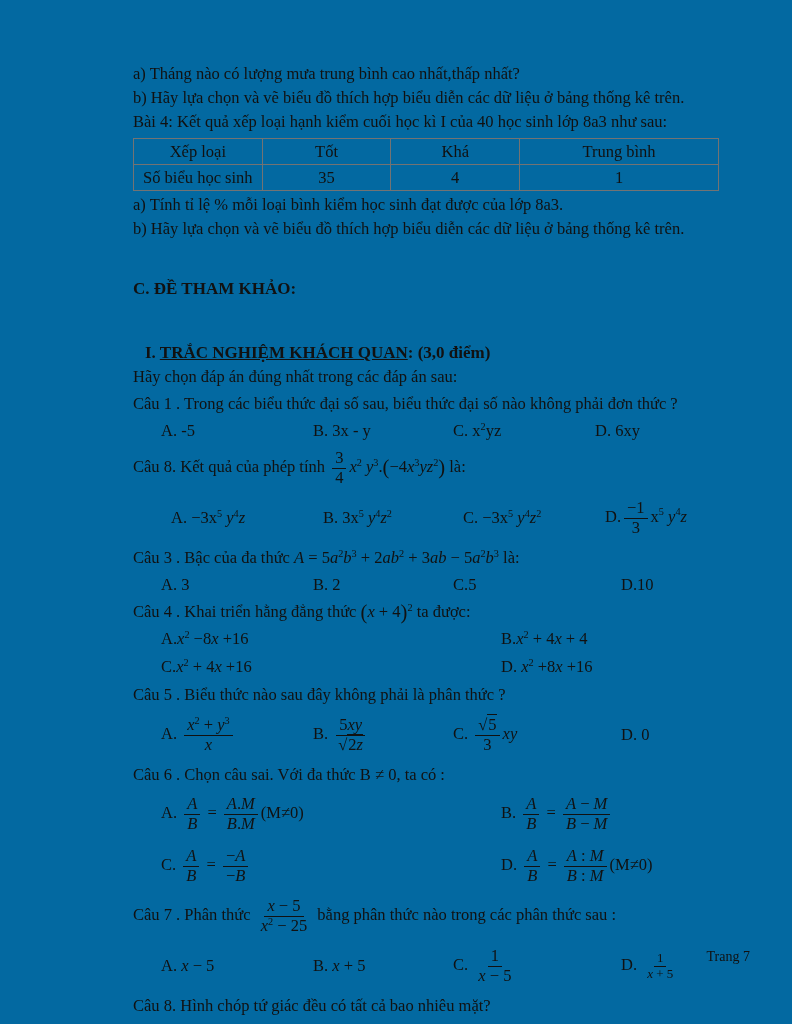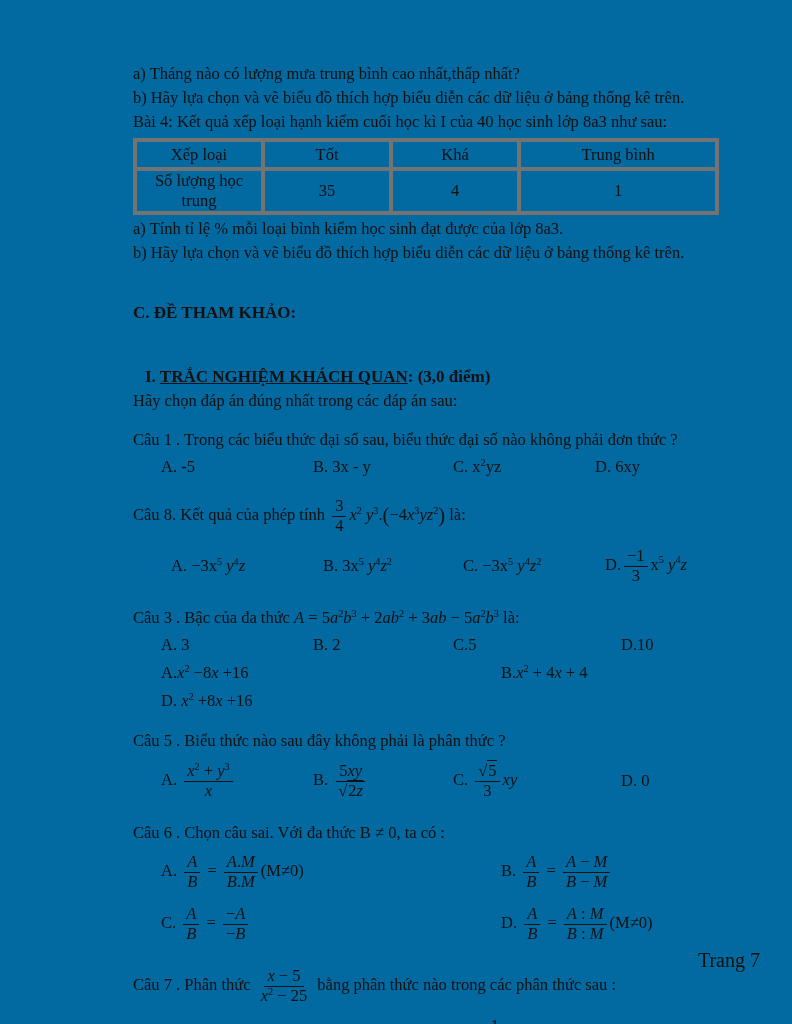--- a/index.html
+++ b/index.html
@@ -14,44 +14,44 @@
   b, .b { font-weight:normal; }
   .mi { font-style:italic; }
   sup { font-size:0.62em; line-height:0; vertical-align:super; }
   .utitle { text-decoration:underline; }
   .heading { font-weight:bold; font-size:17px; line-height:24px; }
   .mt-sec { margin-top:36px; }
   .mt-sec2 { margin-top:40px;margin-left:12px; }
 
   table.stats { border-collapse:collapse; width:100%; margin:4px 0 2px 0; }
   table.stats td {
-    border:4px solid #737373; text-align:center; height:25px;
+    border:1px solid #737373; text-align:center; height:25px;
     padding:0 4px; font-size:16.5px;
   }
   .col1{width:22%;} .col2{width:22%;} .col3{width:22%;} .col4{width:34%;}
 
   .frac { display:inline-flex; flex-direction:column; align-items:center;
           vertical-align:middle; text-align:center; line-height:1.12;
           margin:0 3px; }
   .frac .num { display:block; border-bottom:1px solid #111; padding:0 3px; }
   .frac .den { display:block; padding:0 3px; }
   .fsmall { font-size:13px; }
   .rad { border-top:1px solid #111; padding-left:1px; }
   .paren { font-size:1.25em; vertical-align:-0.08em; }
 
-  .qline { line-height:24px; margin-top:15px; }
+  .qline { line-height:24px; margin-top:3px; }
   .qtall { display:flex; align-items:center; min-height:44px; }
   .row4 { display:grid; grid-template-columns:152px 140px 142px auto;
           padding-left:28px; align-items:center; margin:3px 0; line-height:24px; }
   .row4w { display:grid; grid-template-columns:152px 140px 168px auto;
           padding-left:28px; align-items:center; margin:3px 0; line-height:24px; }
   .row2 { display:grid; grid-template-columns:340px auto; padding-left:28px;
           align-items:center; margin:2px 0; line-height:26px; }
   .rowfr { min-height:50px; }
-  .footer { position:absolute; right:60px; top:949px; font-size:20px; }
+  .footer { position:absolute; right:70px; top:949px; font-size:14px; }
 </style>
 </head>
 <body>
 
 <div class="page">
   <div class="content">
 
     <div class="line">a) Tháng nào có lượng mưa trung bình cao nhất,thấp nhất?</div>
     <div class="line">b) Hãy lựa chọn và vẽ biểu đồ thích hợp biểu diễn các dữ liệu ở bảng thống kê trên.</div>
 
@@ -59,21 +59,21 @@
 
     <table class="stats">
       <tbody>
           <tr>
         <td class="col1">Xếp loại</td>
         <td class="col2">Tốt</td>
         <td class="col3">Khá</td>
         <td class="col4">Trung bình</td>
       </tr>
       <tr>
-        <td>Số lượng học trung</td>
+        <td>Số biểu học sinh</td>
         <td>35</td>
         <td>4</td>
         <td>1</td>
       </tr>
     </tbody>
       </table>
 
     <div class="line">a) Tính tỉ lệ % mỗi loại bình kiểm học sinh đạt được của lớp 8a3.</div>
     <div class="line">b) Hãy lựa chọn và vẽ biểu đồ thích hợp biểu diễn các dữ liệu ở bảng thống kê trên.</div>
 
@@ -107,25 +107,27 @@
     </div>
 
     <div class="qline"><b>Câu 3 .</b><span> Bậc của đa thức <span class="mi">A</span> = 5<span class="mi">a</span><sup>2</sup><span class="mi">b</span><sup>3</sup> + 2<span class="mi">ab</span><sup>2</sup> + 3<span class="mi">ab</span> − 5<span class="mi">a</span><sup>2</sup><span class="mi">b</span><sup>3</sup> là:</span></div>
     <div class="row4w">
       <span><b>A.</b> 3</span>
       <span><b>B. 2</b></span>
       <span><b>C.</b>5</span>
       <span><b>D.</b>10</span>
     </div>
 
+    <div class="qline"><b>Câu 4 .</b><span> Khai triển hằng đẳng thức <span class="paren">(</span><span class="mi">x</span> + 4<span class="paren">)</span><sup>2</sup> ta được:</span></div>
     <div class="row2">
       <span><b>A.</b><span class="mi">x</span><sup>2</sup> −8<span class="mi">x</span> +16</span>
       <span><b>B.</b><span class="mi">x</span><sup>2</sup> + 4<span class="mi">x</span> + 4</span>
     </div>
     <div class="row2">
+      <span><b>C.</b><span class="mi">x</span><sup>2</sup> + 4<span class="mi">x</span> +16</span>
       <span><b>D.</b> <span class="mi">x</span><sup>2</sup> +8<span class="mi">x</span> +16</span>
     </div>
 
     <div class="qline"><b>Câu 5 .</b><span> Biểu thức nào sau đây không phải là phân thức ?</span></div>
     <div class="row4w rowfr">
       <span><b>A.</b> <span class="frac">
             <span class="num"><span class="mi">x</span><sup>2</sup> + <span class="mi">y</span><sup>3</sup></span>
             <span class="den"><span class="mi">x</span></span>
           </span></span>
       <span><b>B.</b> <span class="frac">

